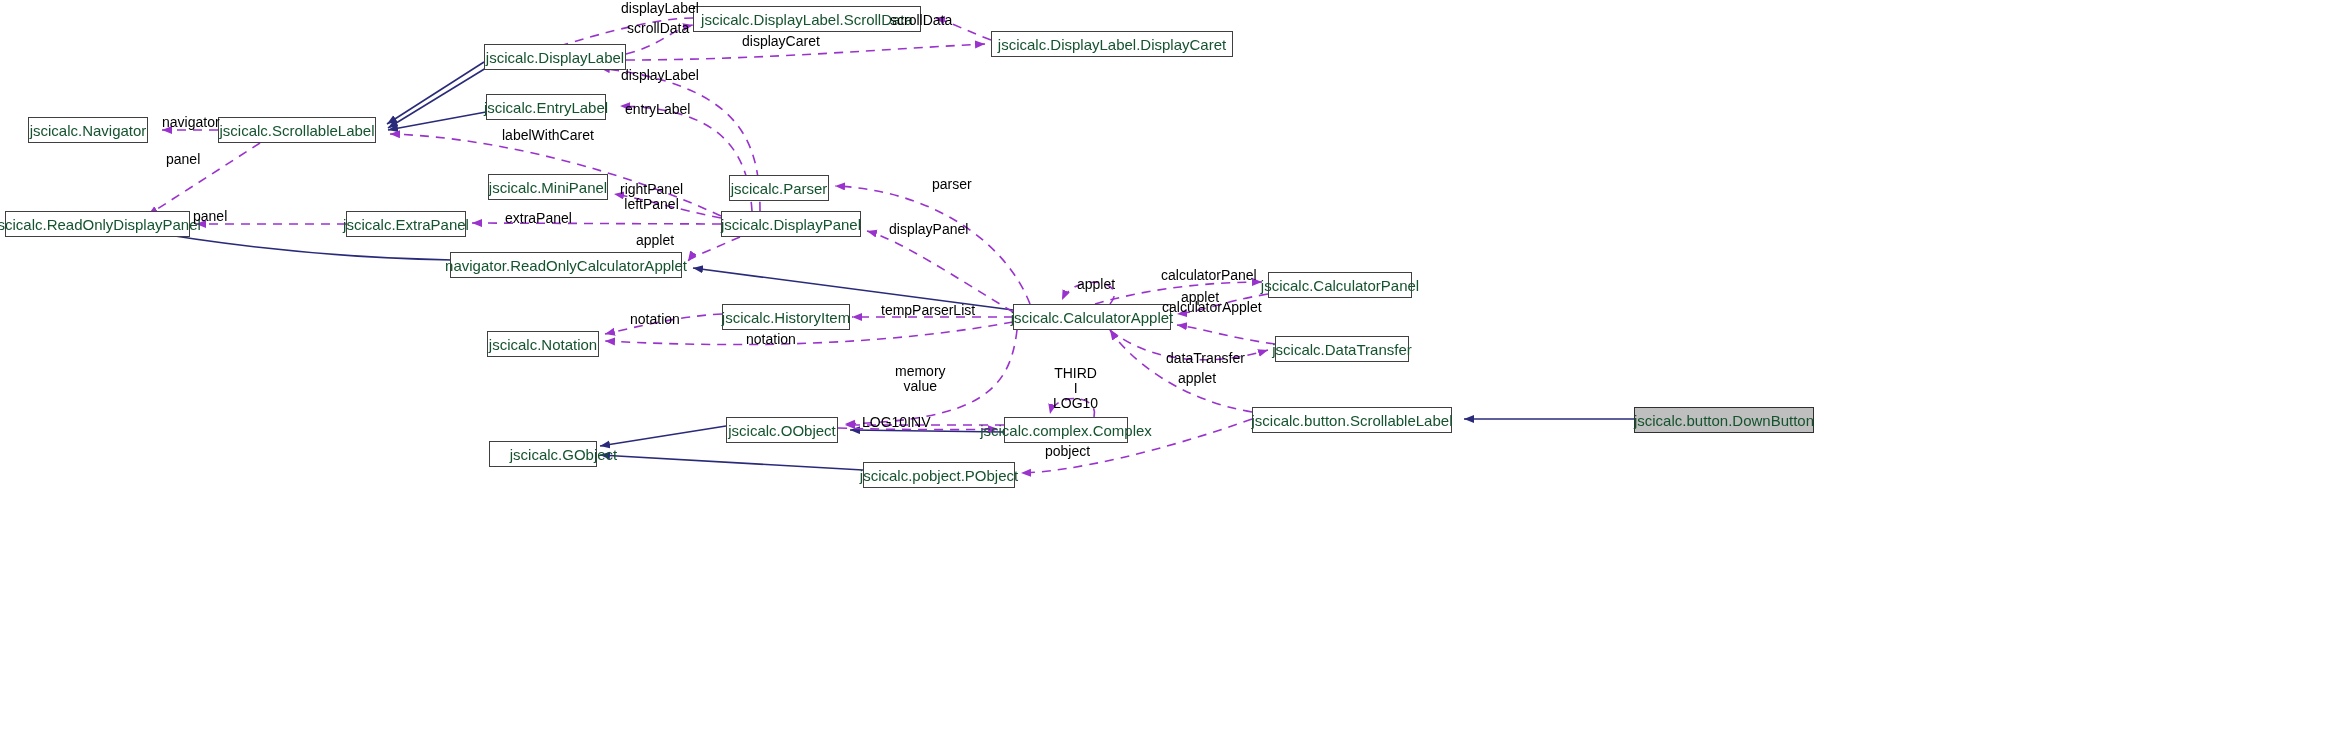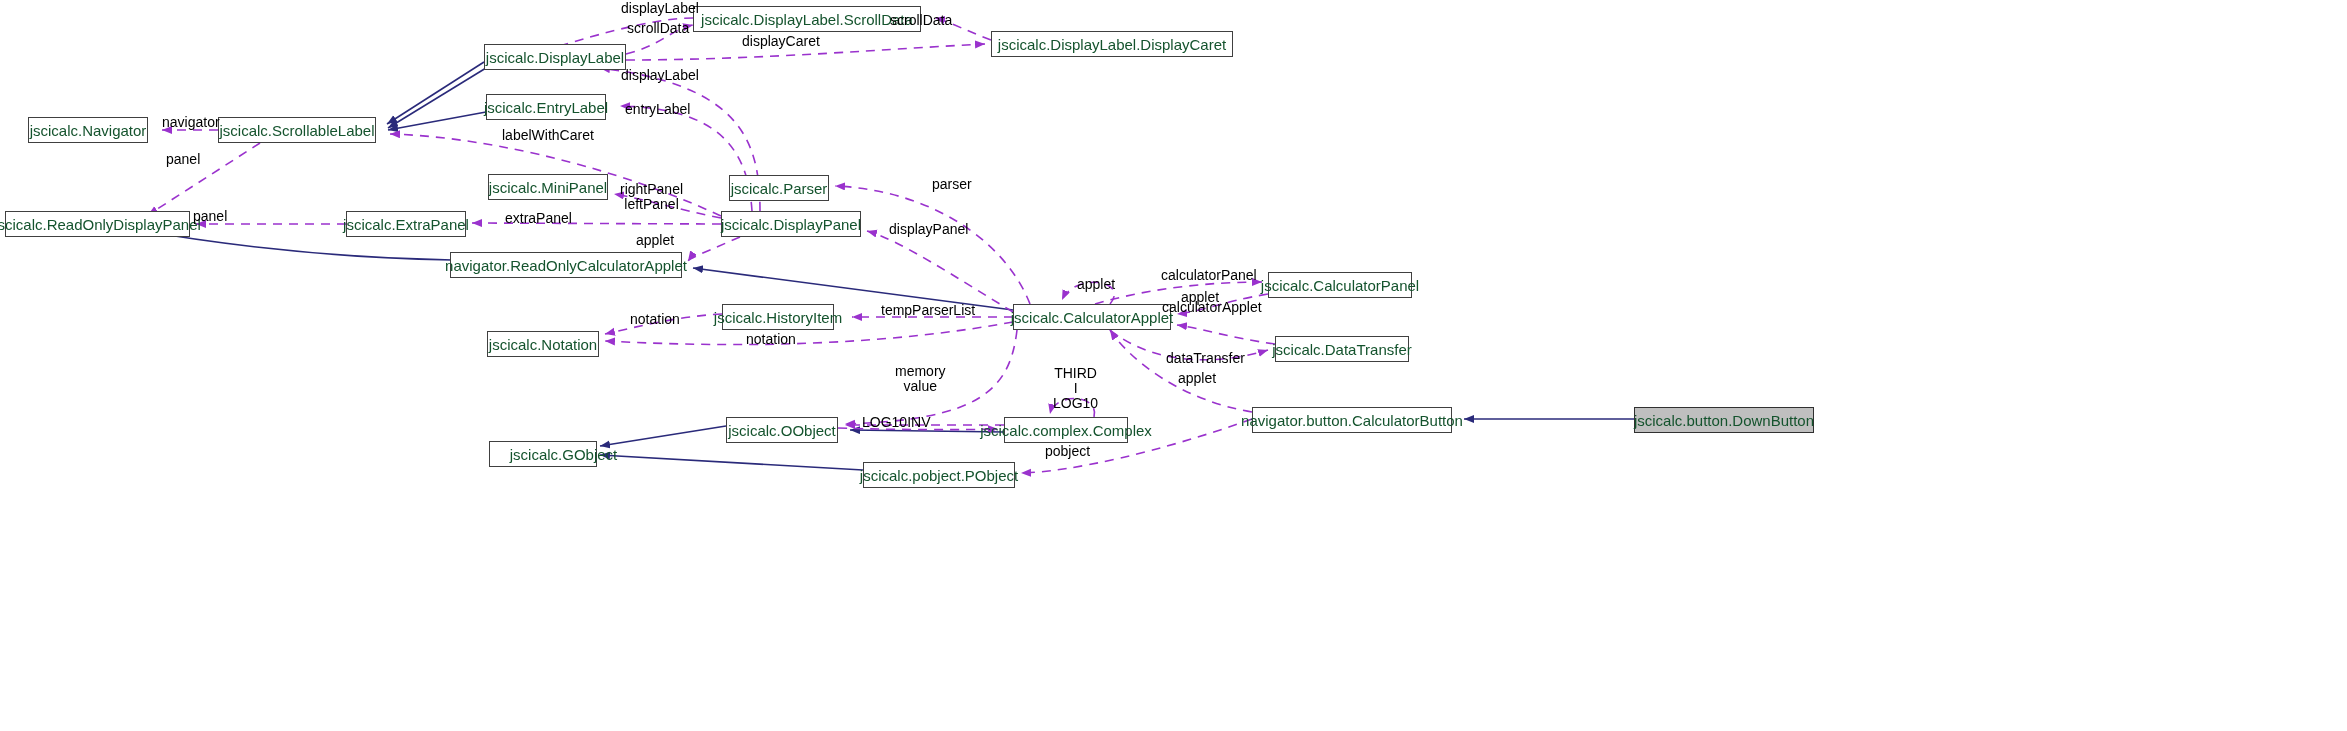--- a/index.html
+++ b/index.html
@@ -168,39 +168,39 @@
   <div class="node" style="left:488px; top:174px; width:120px;">jscicalc.MiniPanel</div>
 
   <div class="node" style="left:346px; top:211px; width:120px;">jscicalc.ExtraPanel</div>
 
   <div class="node" style="left:729px; top:175px; width:100px;">jscicalc.Parser</div>
 
   <div class="node" style="left:721px; top:211px; width:140px;">jscicalc.DisplayPanel</div>
 
   <div class="node" style="left:450px; top:252px; width:232px;">navigator.ReadOnlyCalculatorApplet</div>
 
-  <div class="node" style="left:722px; top:304px; width:112px;">jscicalc.HistoryItem</div>
+  <div class="node" style="left:722px; top:304px; width:128px;">jscicalc.HistoryItem</div>
 
   <div class="node" style="left:487px; top:331px; width:112px;">jscicalc.Notation</div>
 
   <div class="node" style="left:1013px; top:304px; width:158px;">jscicalc.CalculatorApplet</div>
 
   <div class="node" style="left:1268px; top:272px; width:144px;">jscicalc.CalculatorPanel</div>
 
   <div class="node" style="left:1275px; top:336px; width:134px;">jscicalc.DataTransfer</div>
 
   <div class="node" style="left:726px; top:417px; width:112px;">jscicalc.OObject</div>
 
   <div class="node" style="left:489px; top:441px; width:108px;padding-left:48px;">jscicalc.GObject</div>
 
   <div class="node" style="left:1004px; top:417px; width:124px;">jscicalc.complex.Complex</div>
 
   <div class="node" style="left:863px; top:462px; width:152px;">jscicalc.pobject.PObject</div>
 
-  <div class="node" style="left:1252px; top:407px; width:200px;">navigator.button.CalculatorButton</div>
+  <div class="node" style="left:1252px; top:407px; width:200px;">jscicalc.button.ScrollableLabel</div>
 
   <div class="node highlight" style="left:1634px; top:407px; width:180px;">jscicalc.button.DownButton</div>
 
   <div class="edge-label" style="left:621px; top:1px;">displayLabel</div>
 
   <div class="edge-label" style="left:627px; top:21px;">scrollData</div>
 
   <div class="edge-label" style="left:890px; top:13px;">scrollData</div>
 
   <div class="edge-label" style="left:742px; top:34px;">displayCaret</div>

